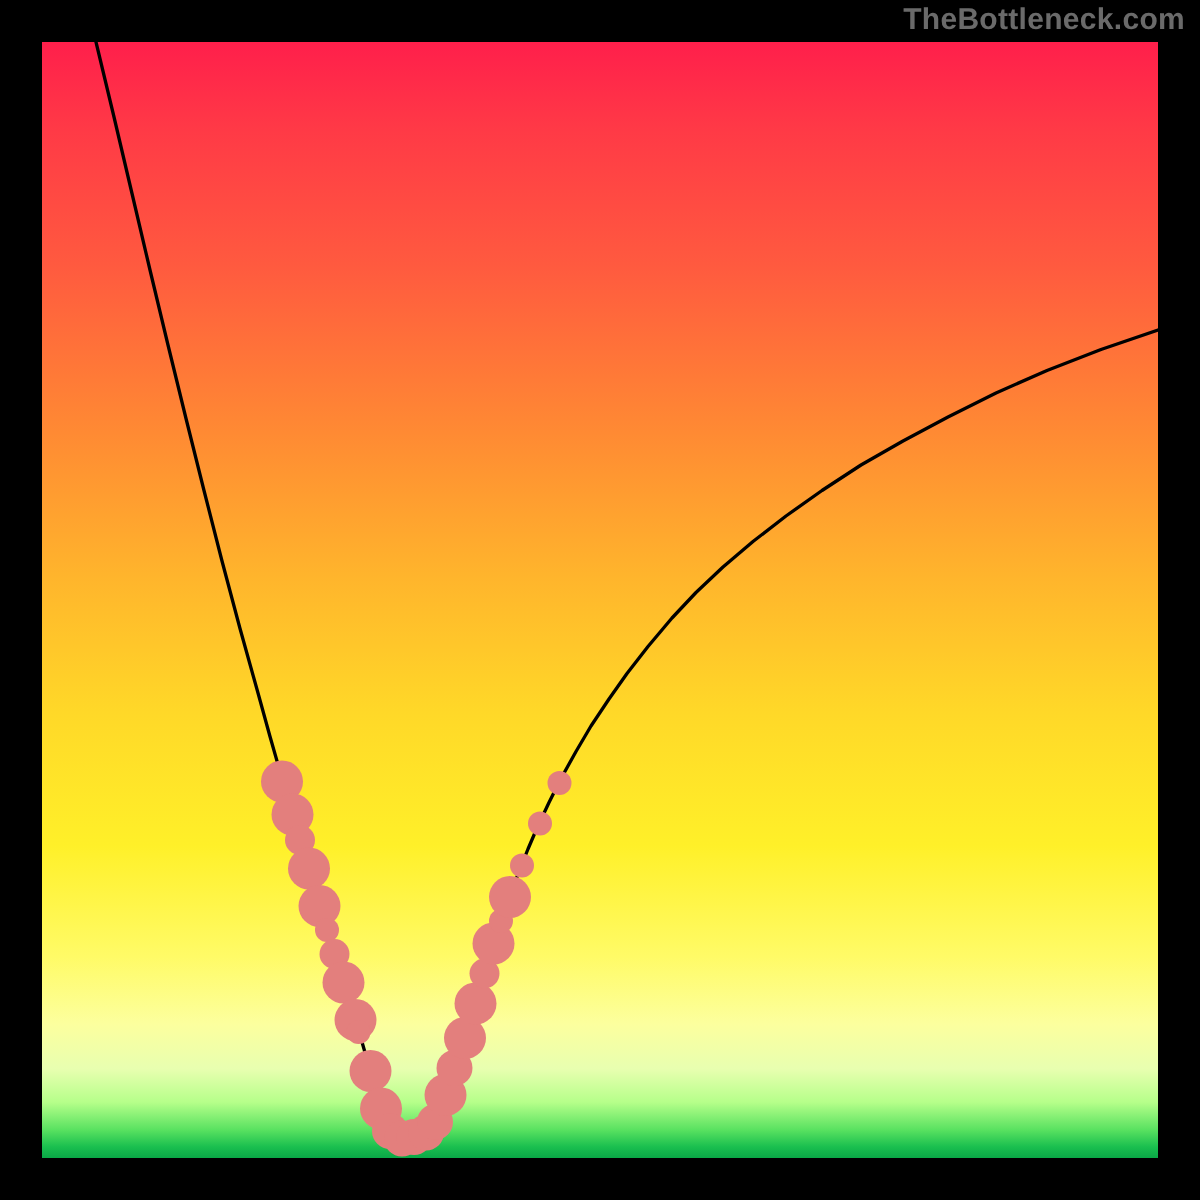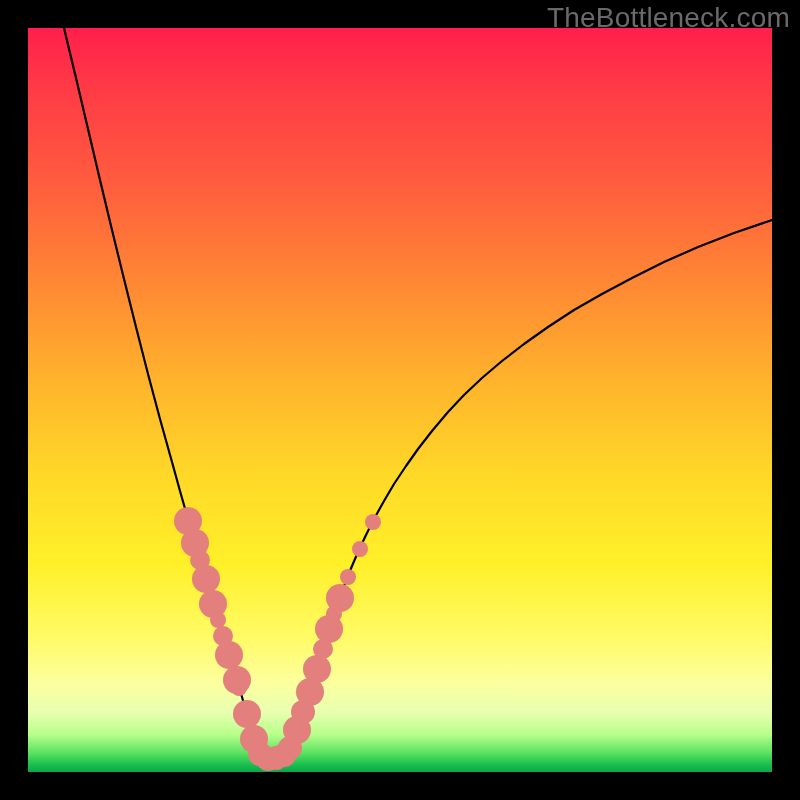--- a/index.html
+++ b/index.html
@@ -42,22 +42,22 @@
       #58e160 97.5%,
       #1abf4f 99%,
       #0aa847 100%
     );
   }
   .watermark {
     position: absolute;
     top: 2px;
     right: 10px;
     color: #6a6a6a;
-    font-size: 28px;
-    font-weight: 400;
+    font-size: 20px;
+    font-weight: 700;
     letter-spacing: 0.2px;
     user-select: none;
   }
   svg.curves {
     position: absolute;
     top: 0;
     left: 0;
   }
 </style>
 </head>

